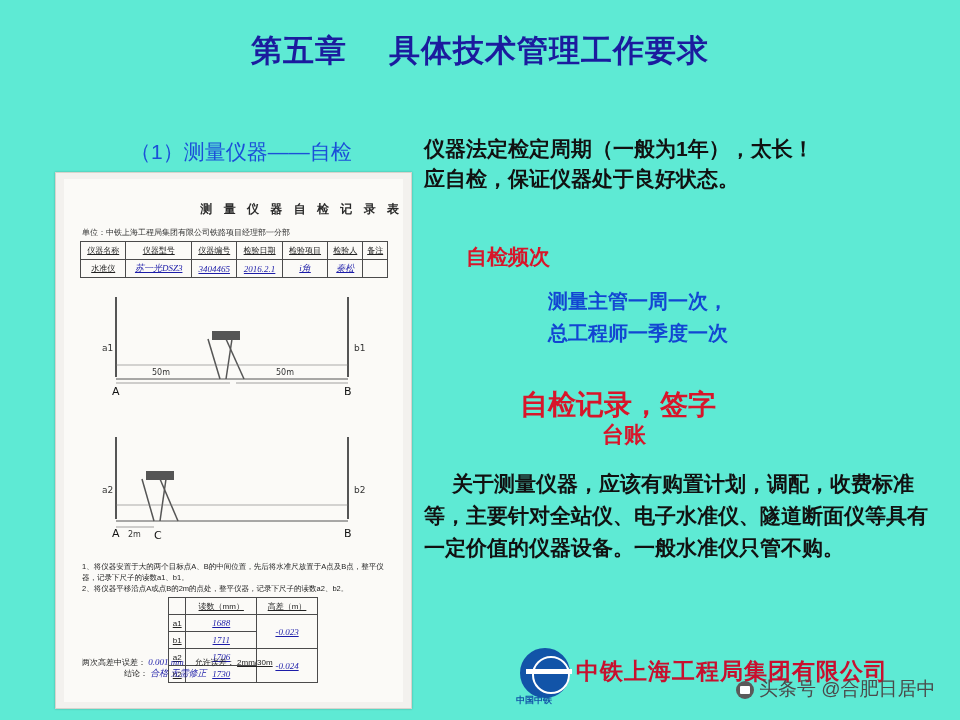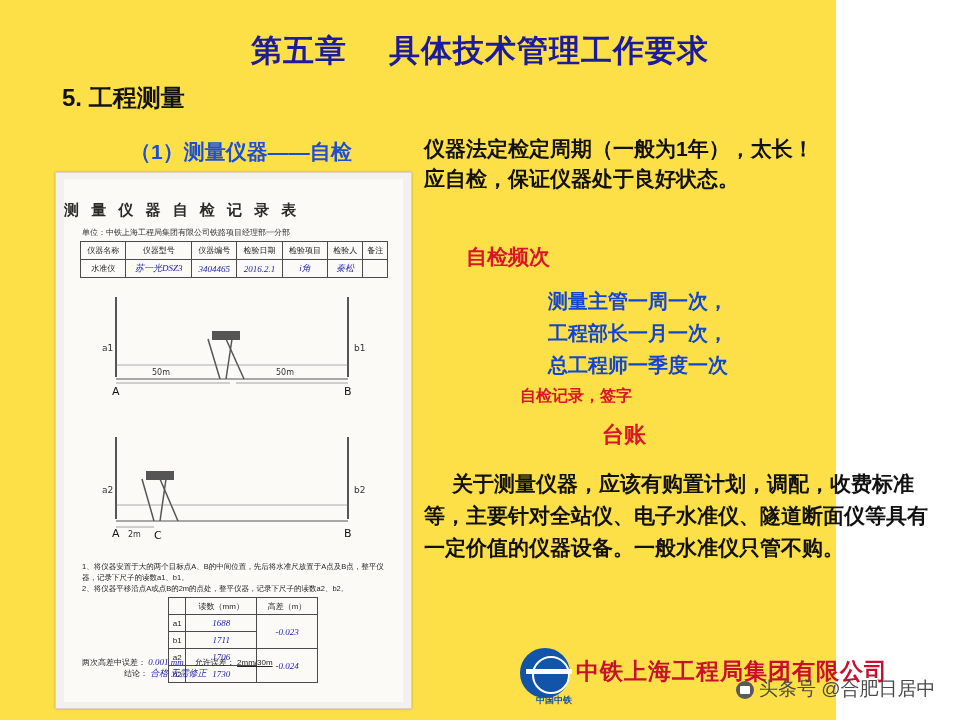--- a/index.html
+++ b/index.html
@@ -9,23 +9,23 @@
   body {
     width: 960px;
     height: 720px;
     background: #ffffff;
     font-family: "Liberation Sans", "DejaVu Sans", sans-serif;
     overflow: hidden;
     position: relative;
   }
   .slide {
     position: relative;
-    width: 836px;
+    width: 960px;
     height: 720px;
-    background: #fde047;
+    background: #5eead4;
   }
   .chapter-title {
     position: absolute;
     left: 0;
     top: 30px;
     width: 960px;
     text-align: center;
     font-size: 31px;
     font-weight: bold;
     color: #1b1b9e;
@@ -41,21 +41,21 @@
     top: 82px;
     font-size: 24px;
     font-weight: bold;
     color: #111111;
   }
   .sub-title {
     position: absolute;
     left: 130px;
     top: 138px;
     font-size: 21px;
-    font-weight: bold;
+    font-weight: normal;
     color: #1b4fd8;
   }
 
   
   .photo {
     position: absolute;
     left: 55px;
     top: 172px;
     width: 355px;
     height: 535px;
@@ -70,22 +70,22 @@
     top: 6px;
     width: 339px;
     height: 523px;
     background: #fbfaf7;
   }
   .form-title {
     position: absolute;
     left: 0;
     top: 22px;
     width: 339px;
-    text-align: left;
-    font-size: 15px;
+    text-align: right;
+    font-size: 12px;
     font-weight: bold;
     color: #2a2a2a;
     letter-spacing: 4px;
   }
   .form-unit {
     position: absolute;
     left: 18px;
     top: 48px;
     font-size: 8px;
     color: #333333;
@@ -95,20 +95,21 @@
     position: absolute;
     border-collapse: collapse;
     font-size: 8px;
     color: #222222;
   }
   .tbl td, .tbl th {
     border: 1px solid #4b4b4b;
     padding: 2px 1px;
     text-align: center;
     font-weight: normal;
+    text-decoration: underline;
   }
   .tbl-top { left: 16px; top: 62px; width: 308px; }
   .tbl-top td { height: 13px; }
   .handwrite {
     color: #1c1ca8;
     font-family: "Liberation Serif", "DejaVu Serif", serif;
     font-style: italic;
     font-size: 9px;
   }
   .diagram {
@@ -171,21 +172,21 @@
     left: 548px;
     top: 285px;
     font-size: 20px;
     line-height: 32px;
     font-weight: bold;
     color: #1246d2;
   }
   .r-record {
     left: 520px;
     top: 386px;
-    font-size: 16px;
+    font-size: 28px;
     font-weight: bold;
     color: #d8152a;
   }
   .r-ledger {
     left: 602px;
     top: 420px;
     font-size: 22px;
     font-weight: bold;
     color: #d8152a;
   }
@@ -233,21 +234,21 @@
     top: 19px;
     width: 46px;
     height: 5px;
     background: #ffffff;
   }
   .logo-text {
     position: absolute;
     left: 0;
     top: 46px;
     width: 56px;
-    text-align: right;
+    text-align: left;
     font-size: 9px;
     color: #1254a8;
     font-weight: bold;
   }
   .company-name {
     position: absolute;
     left: 576px;
     top: 656px;
     font-size: 23px;
     font-weight: bold;
@@ -286,21 +287,20 @@
 </style>
 </head>
 <body>
 
 <div class="slide">
 
   <div class="chapter-title">
     <span>第五章</span><span class="gap"></span><span>具体技术管理工作要求</span>
   </div>
 
-  <div class="section-title">5. 工程测量</div>
   <div class="sub-title">（1）测量仪器——自检</div>
 
   <div class="photo">
     <div class="paper">
 
       <div class="form-title">测 量 仪 器 自 检 记 录 表</div>
       <div class="form-unit">单位：中铁上海工程局集团有限公司铁路项目经理部一分部</div>
 
       <table class="tbl tbl-top">
         <tbody>
@@ -412,21 +412,20 @@
 
   <div class="r-block r-intro">
     <div>仪器法定检定周期（一般为1年），太长！</div>
     <div>应自检，保证仪器处于良好状态。</div>
   </div>
 
   <div class="r-block r-freq-label">自检频次</div>
 
   <div class="r-block r-freq-list">
     <div>测量主管一周一次，</div>
-    <div>工程部长一月一次，</div>
     <div>总工程师一季度一次</div>
   </div>
 
   <div class="r-block r-record">自检记录，签字</div>
   <div class="r-block r-ledger">台账</div>
 
   <div class="r-block r-para">关于测量仪器，应该有购置计划，调配，收费标准等，主要针对全站仪、电子水准仪、隧道断面仪等具有一定价值的仪器设备。一般水准仪只管不购。</div>
 
   <div class="logo-wrap">
     <div class="logo-circle">

